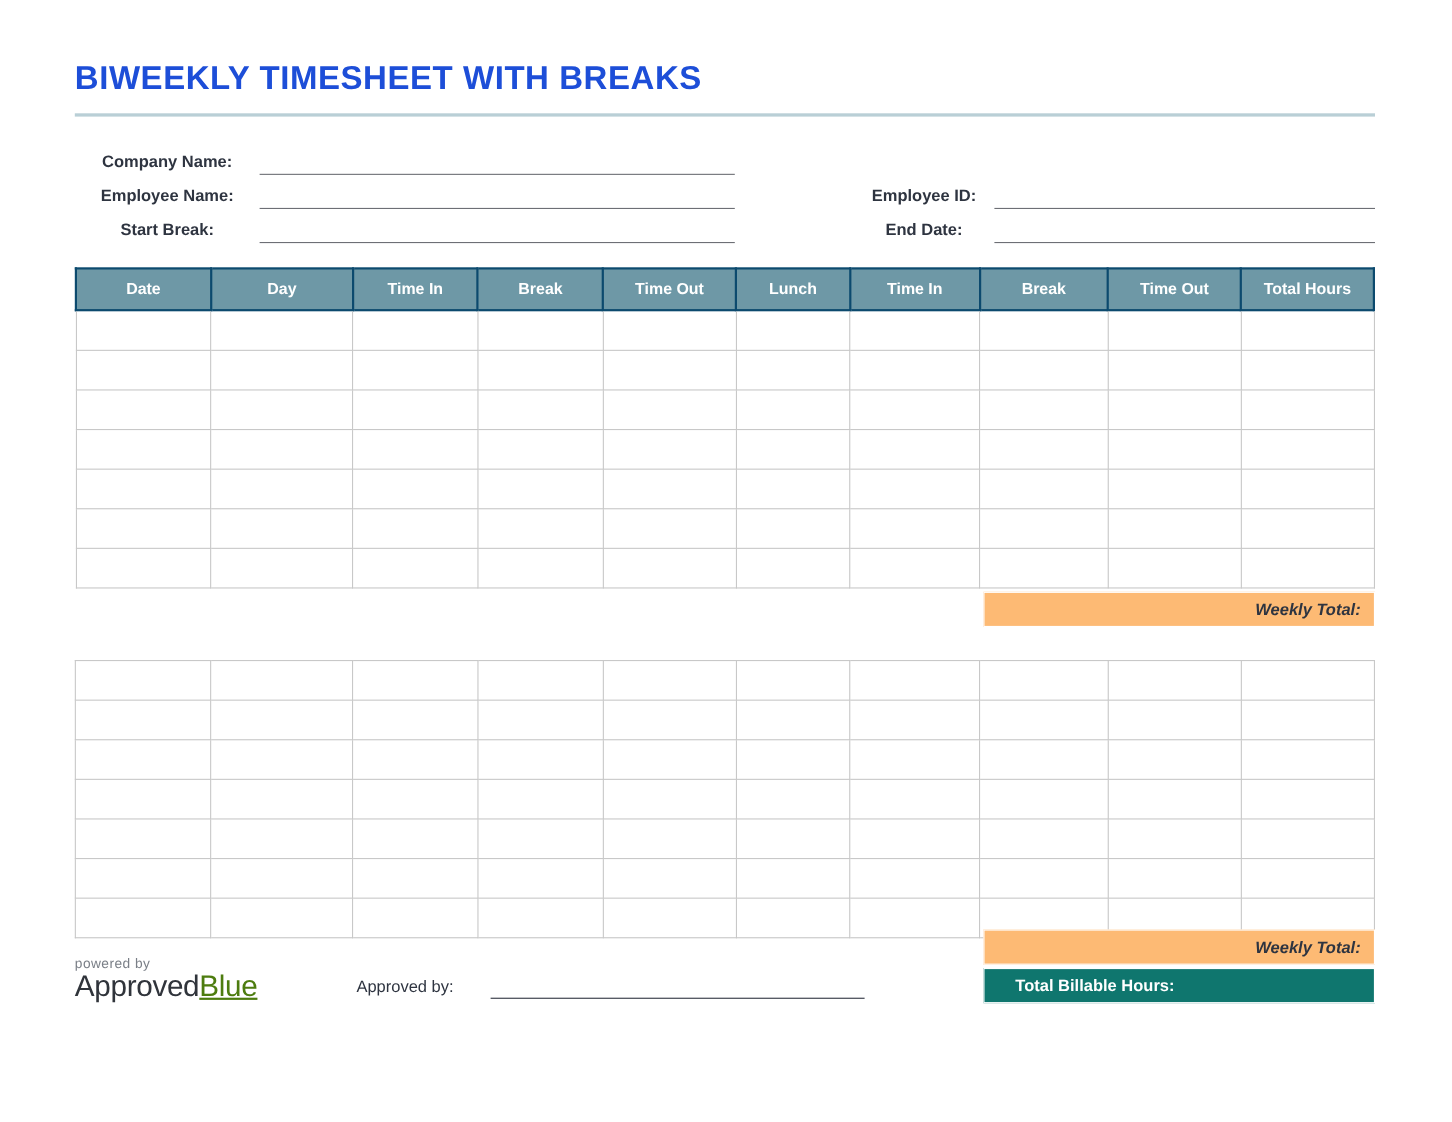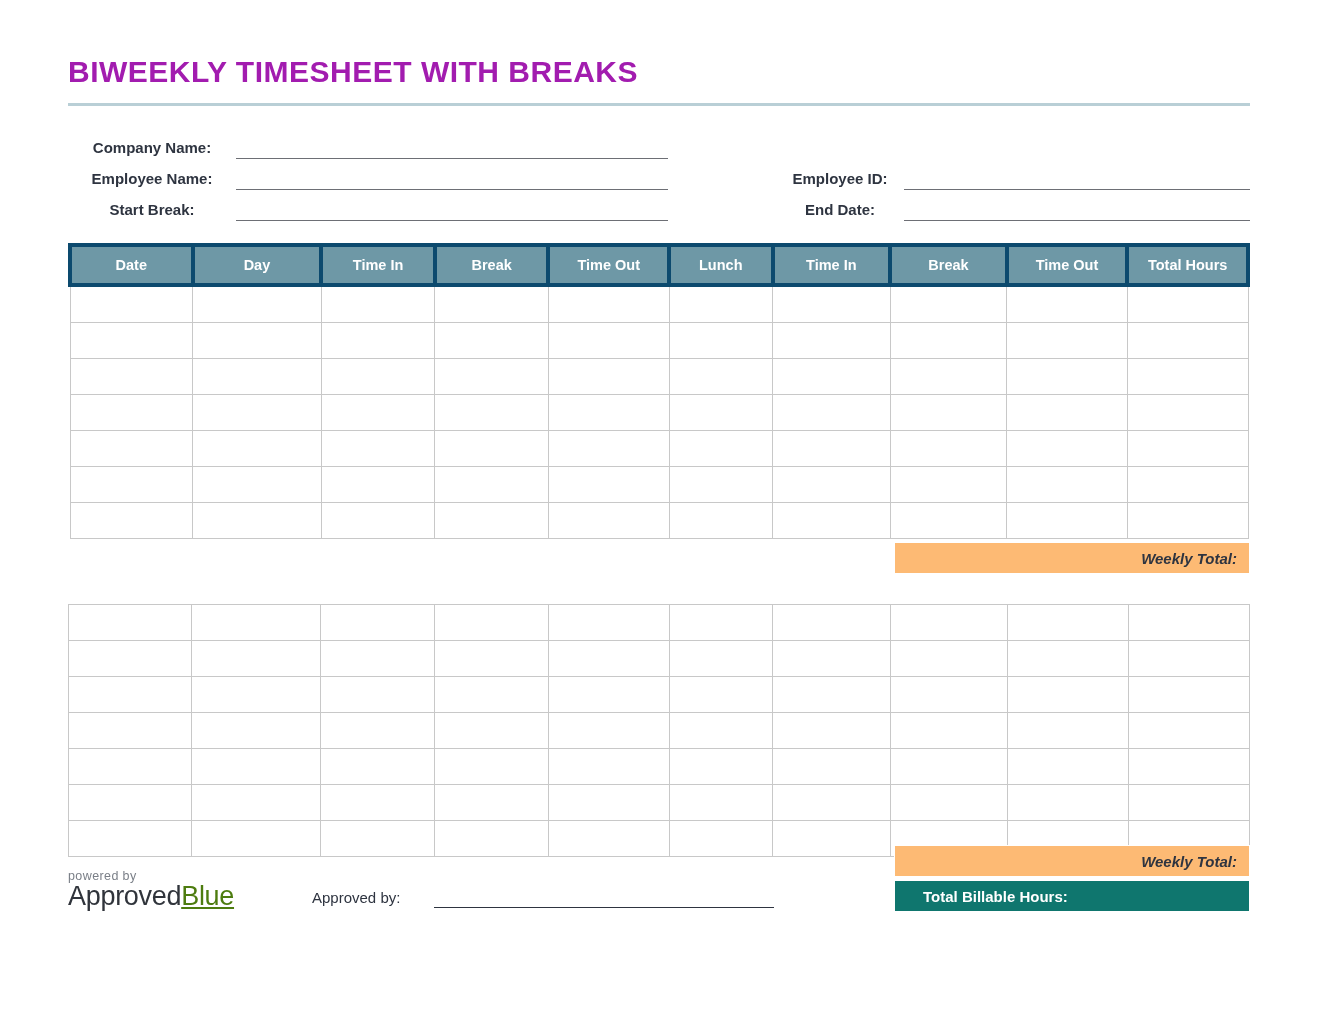--- a/index.html
+++ b/index.html
@@ -18,21 +18,21 @@
     position: relative;
     width: 1320px;
     height: 1020px;
     box-sizing: border-box;
     padding: 55px 68px 0 68px;
   }
   .title {
     font-size: 30px;
     font-weight: bold;
     letter-spacing: 0.5px;
-    color: #a21caf;
+    color: #1d4ed8;
     margin: 0 0 14px 0;
   }
   .title-rule {
     height: 3px;
     background: #b9cfd6;
     width: 1182px;
     margin-bottom: 22px;
   }
 
   
@@ -72,21 +72,21 @@
     border-collapse: collapse;
     width: 1182px;
     table-layout: fixed;
   }
   table.sheet th {
     background: #6e98a6;
     color: #ffffff;
     font-size: 14.5px;
     font-weight: bold;
     height: 34px;
-    border: 4px solid #0c4a6e;
+    border: 2px solid #0c4a6e;
     text-align: center;
   }
   table.sheet td {
     height: 33px;
     border: 1px solid #c8c8c8;
     background: #ffffff;
   }
   td.shade-date { background: #c9dde2; }
   td.shade-grey { background: #eeeeee; }
   td.shade-total { background: #c9dde2; }
@@ -151,21 +151,21 @@
   }
   .brand .logo {
     font-size: 27px;
     letter-spacing: -0.3px;
   }
   .brand .logo .g { color: #30343b; }
   .brand .logo .b { color: #4d7c0f; text-decoration: underline; }
   .approved {
     display: flex;
     align-items: flex-end;
-    margin-left: 4px;
+    margin-left: 16px;
     padding-bottom: 4px;
     gap: 24px;
   }
   .approved-label {
     font-size: 15px;
     color: #2e3440;
     padding-bottom: 2px;
     white-space: nowrap;
   }
   .approved-line {

